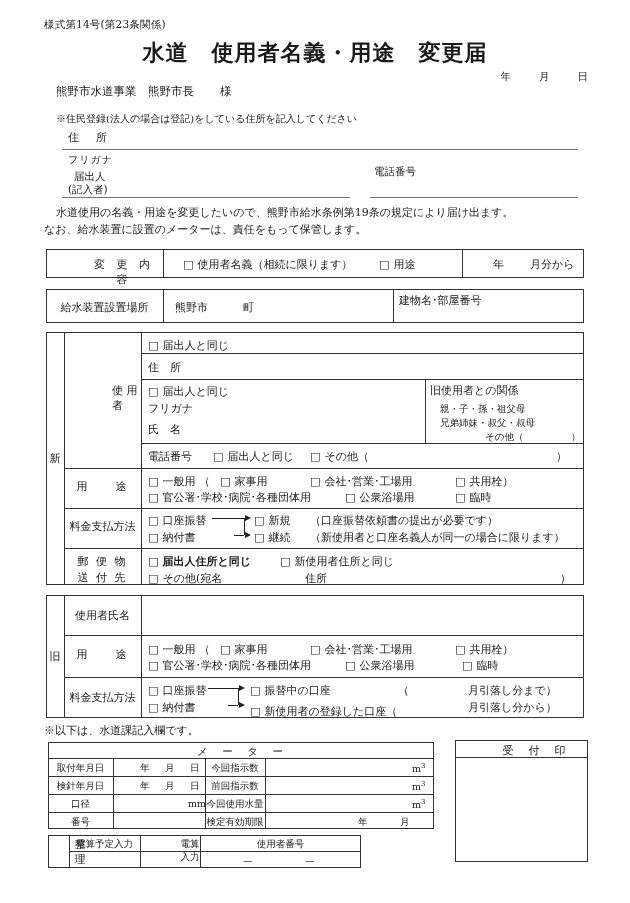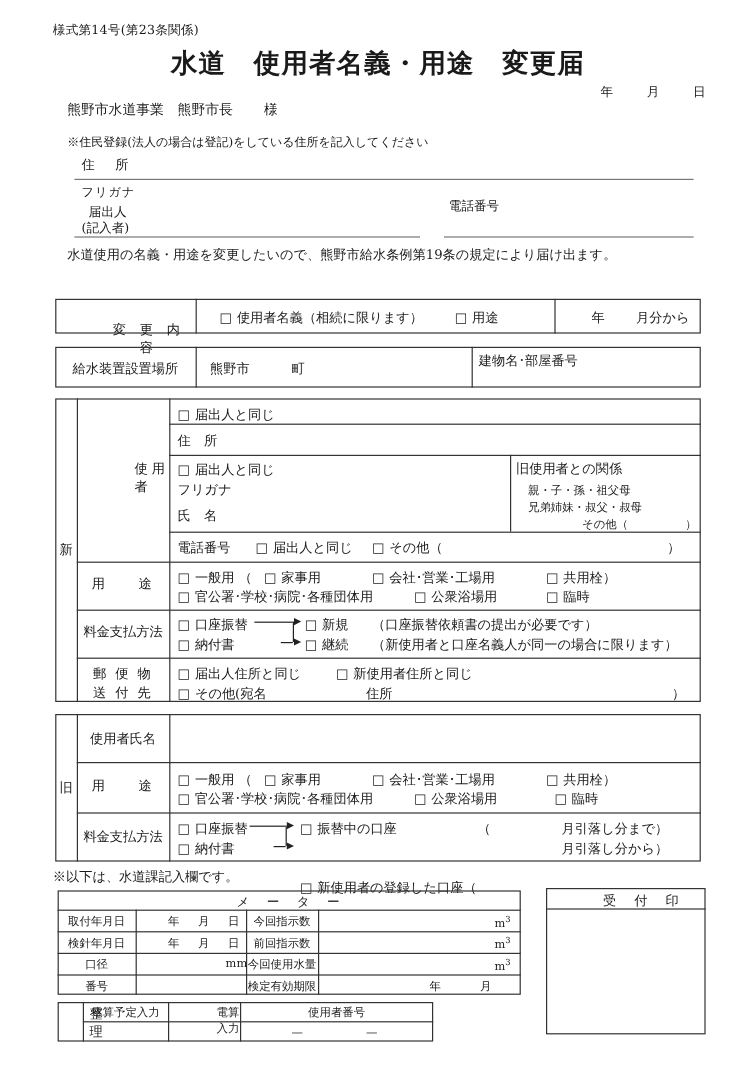--- a/index.html
+++ b/index.html
@@ -94,27 +94,28 @@
 
   <div class="furigana1">フリガナ</div>
   <div class="applicant1">届出人</div>
   <div class="applicant2">(記入者)</div>
   <div class="tel-label">電話番号</div>
   <div class="rule-name"></div>
   <div class="rule-tel"></div>
 
   <div class="stmt">
     <div class="l1">水道使用の名義・用途を変更したいので、熊野市給水条例第19条の規定により届け出ます。</div>
+    <div>なお、給水装置に設置のメーターは、責任をもって保管します。</div>
   </div>
 
   <div class="box" style="left:46px; top:249px; width:538px; height:29px;"></div>
   <div class="vline" style="left:163px; top:249px; height:29px;"></div>
   <div class="vline" style="left:462px; top:249px; height:29px;"></div>
 
-  <div class="cell ctr lbl-sp" style="left:46px; top:267px; width:117px;padding-left:39px;">変 更 内 容</div>
+  <div class="cell ctr lbl-sp" style="left:46px; top:257px; width:117px;padding-left:39px;">変 更 内 容</div>
   <div class="cell" style="left:183px; top:257px;">
     <span class="ck"></span><span>使用者名義（相続に限ります）</span>
   </div>
   <div class="cell" style="left:379px; top:257px;">
     <span class="ck"></span><span>用途</span>
   </div>
   <div class="cell" style="left:493px; top:257px;">年</div>
   <div class="cell" style="left:530px; top:257px;">月分から</div>
 
   <div class="box" style="left:46px; top:289px; width:538px; height:34px;"></div>
@@ -213,21 +214,21 @@
   <div class="cell" style="left:310px; top:513px;">（口座振替依頼書の提出が必要です）</div>
   <div class="cell" style="left:254px; top:530px;">
     <span class="ck"></span><span>継続</span>
   </div>
   <div class="cell" style="left:310px; top:530px;">（新使用者と口座名義人が同一の場合に限ります）</div>
 
   <div class="hline" style="left:64px; top:548px; width:520px;"></div>
   <div class="cell ctr lbl-sp2" style="left:64px; top:554px; width:77px;">郵 便 物</div>
   <div class="cell ctr lbl-sp2" style="left:64px; top:570px; width:77px;">送 付 先</div>
 
-  <div class="cell" style="left:148px; top:554px;">
+  <div class="cell" style="left:148px; top:554px;font-weight:bold;">
     <span class="ck"></span><span>届出人住所と同じ</span>
   </div>
   <div class="cell" style="left:280px; top:554px;">
     <span class="ck"></span><span>新使用者住所と同じ</span>
   </div>
   <div class="cell" style="left:148px; top:571px;">
     <span class="ck"></span><span>その他(宛名</span>
   </div>
   <div class="cell" style="left:305px; top:571px;">住所</div>
   <div class="cell" style="left:560px; top:571px;">）</div>
@@ -281,21 +282,21 @@
     <div class="arrowhead" style="left:31px; top:1.5px;"></div>
     <div class="arrowhead" style="left:31px; top:18.5px;"></div>
   </div>
 
   <div class="cell" style="left:250px; top:683px;">
     <span class="ck"></span><span>振替中の口座</span>
   </div>
   <div class="cell" style="left:398px; top:683px;">（</div>
   <div class="cell" style="left:468px; top:683px;">月引落し分まで）</div>
 
-  <div class="cell" style="left:250px; top:732px;">
+  <div class="cell" style="left:250px; top:704px;">
     <span class="ck"></span><span>新使用者の登録した口座（</span>
   </div>
   <div class="cell" style="left:468px; top:700px;">月引落し分から）</div>
 
   <div class="cell" style="left:44px; top:723px; font-size:11px;">※以下は、水道課記入欄です。</div>
 
   <div class="box" style="left:48px; top:742px; width:386px; height:87px;"></div>
   <div class="hline" style="left:48px; top:758px; width:386px;"></div>
   <div class="hline" style="left:48px; top:776px; width:386px;"></div>
   <div class="hline" style="left:48px; top:794px; width:386px;"></div>

